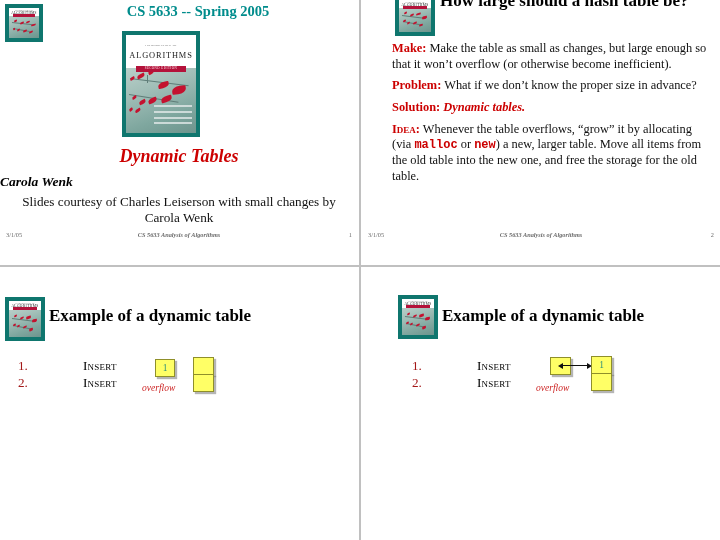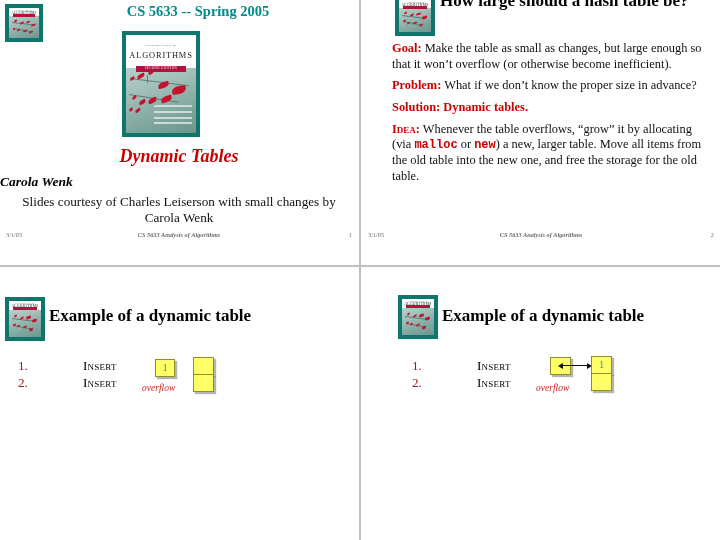--- a/index.html
+++ b/index.html
@@ -180,21 +180,21 @@
   }
   #slide-2 .s2-body {
     position: absolute; left: 30px; right: 6px; top: 41px;
     font-size: 12.4px;
     line-height: 1.26;
     color: #101010;
   }
   #slide-2 .s2-body p { margin: 0 0 6px 0; }
   .lbl { color: #cc0000; font-weight: bold; }
   .lbl-sc { color: #cc0000; font-weight: bold; font-variant: small-caps; }
-  .sol-em { color: #cc0000; font-weight: bold; }
+  .sol-em { color: #cc0000; font-weight: bold; font-style: italic; }
   .code {
     font-family: "Liberation Mono", monospace;
     font-weight: bold;
     color: #cc0000;
     font-size: 12px;
   }
 
   
   .ex-logo {
     position: absolute;
@@ -337,21 +337,21 @@
       <div class="leaf" style="left:72%;top:50%;width:17%;height:8%;transform:rotate(-10deg)"></div>
       <div class="leaf" style="left:12%;top:64%;width:8%;height:5%;transform:rotate(-26deg)"></div>
       <div class="leaf" style="left:26%;top:68%;width:10%;height:6%;transform:rotate(-22deg)"></div>
       <div class="leaf" style="left:44%;top:70%;width:12%;height:6%;transform:rotate(-18deg)"></div>
       <div class="leaf" style="left:64%;top:74%;width:14%;height:7%;transform:rotate(-14deg)"></div>
     </div>
 
     <div class="s2-title">How large should a hash table be?</div>
 
     <div class="s2-body">
-      <p><span class="lbl">Goal:</span><span> Make the table as small as changes, but large enough so that it won’t overflow (or otherwise become inefficient).</span></p>
+      <p><span class="lbl">Make:</span><span> Make the table as small as changes, but large enough so that it won’t overflow (or otherwise become inefficient).</span></p>
       <p><span class="lbl">Problem:</span><span> What if we don’t know the proper size in advance?</span></p>
       <p><span class="lbl">Solution:</span> <span class="sol-em">Dynamic tables.</span></p>
       <p><span class="lbl-sc">Idea:</span><span> Whenever the table overflows, “grow” it by allocating (via </span><span class="code">malloc</span><span> or </span><span class="code">new</span><span>) a new, larger table.  Move all items from the old table into the new one, and free the storage for the old table.</span></p>
     </div>
 
     <div class="footer">
       <span class="f-date">3/1/05</span>
       <span class="f-mid">CS 5633 Analysis of Algorithms</span>
       <span class="f-num">2</span>
     </div>

